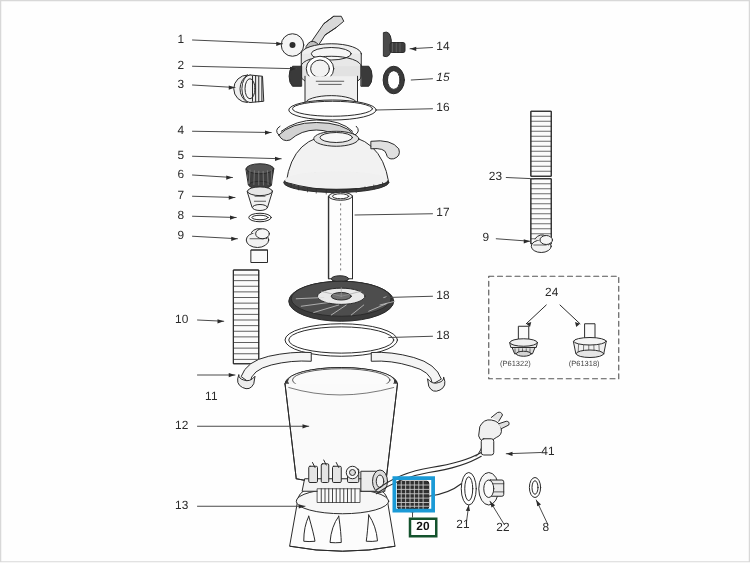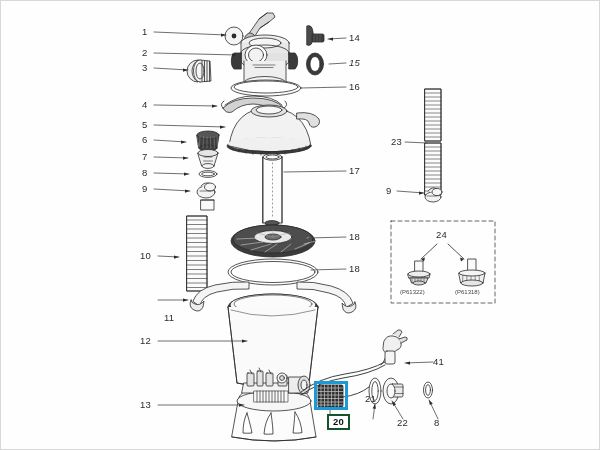--- a/index.html
+++ b/index.html
@@ -415,21 +415,21 @@
   <div class="lbl" style="left:139px;top:399px;">13</div>
 
   <div class="lbl" style="left:348px;top:32px;">14</div>
   <div class="lbl" style="left:348px;top:57px;font-style:italic;">15</div>
   <div class="lbl" style="left:348px;top:81px;">16</div>
   <div class="lbl" style="left:348px;top:165px;">17</div>
   <div class="lbl" style="left:348px;top:231px;">18</div>
   <div class="lbl" style="left:348px;top:263px;">18</div>
 
   <div class="lbl hl" style="left:326px;top:413px;">20</div>
-  <div class="lbl" style="left:364px;top:393px;">21</div>
+  <div class="lbl" style="left:364px;top:414px;">21</div>
   <div class="lbl" style="left:396px;top:417px;text-align:center;">22</div>
   <div class="lbl" style="left:433px;top:417px;">8</div>
 
   <div class="lbl" style="left:390px;top:136px;">23</div>
   <div class="lbl" style="left:385px;top:185px;">9</div>
   <div class="lbl" style="left:435px;top:229px;">24</div>
   <div class="lbl" style="left:432px;top:356px;">41</div>
 
   <div class="sub" style="left:399px;top:288px;">(P61322)</div>
   <div class="sub" style="left:454px;top:288px;">(P61318)</div>

